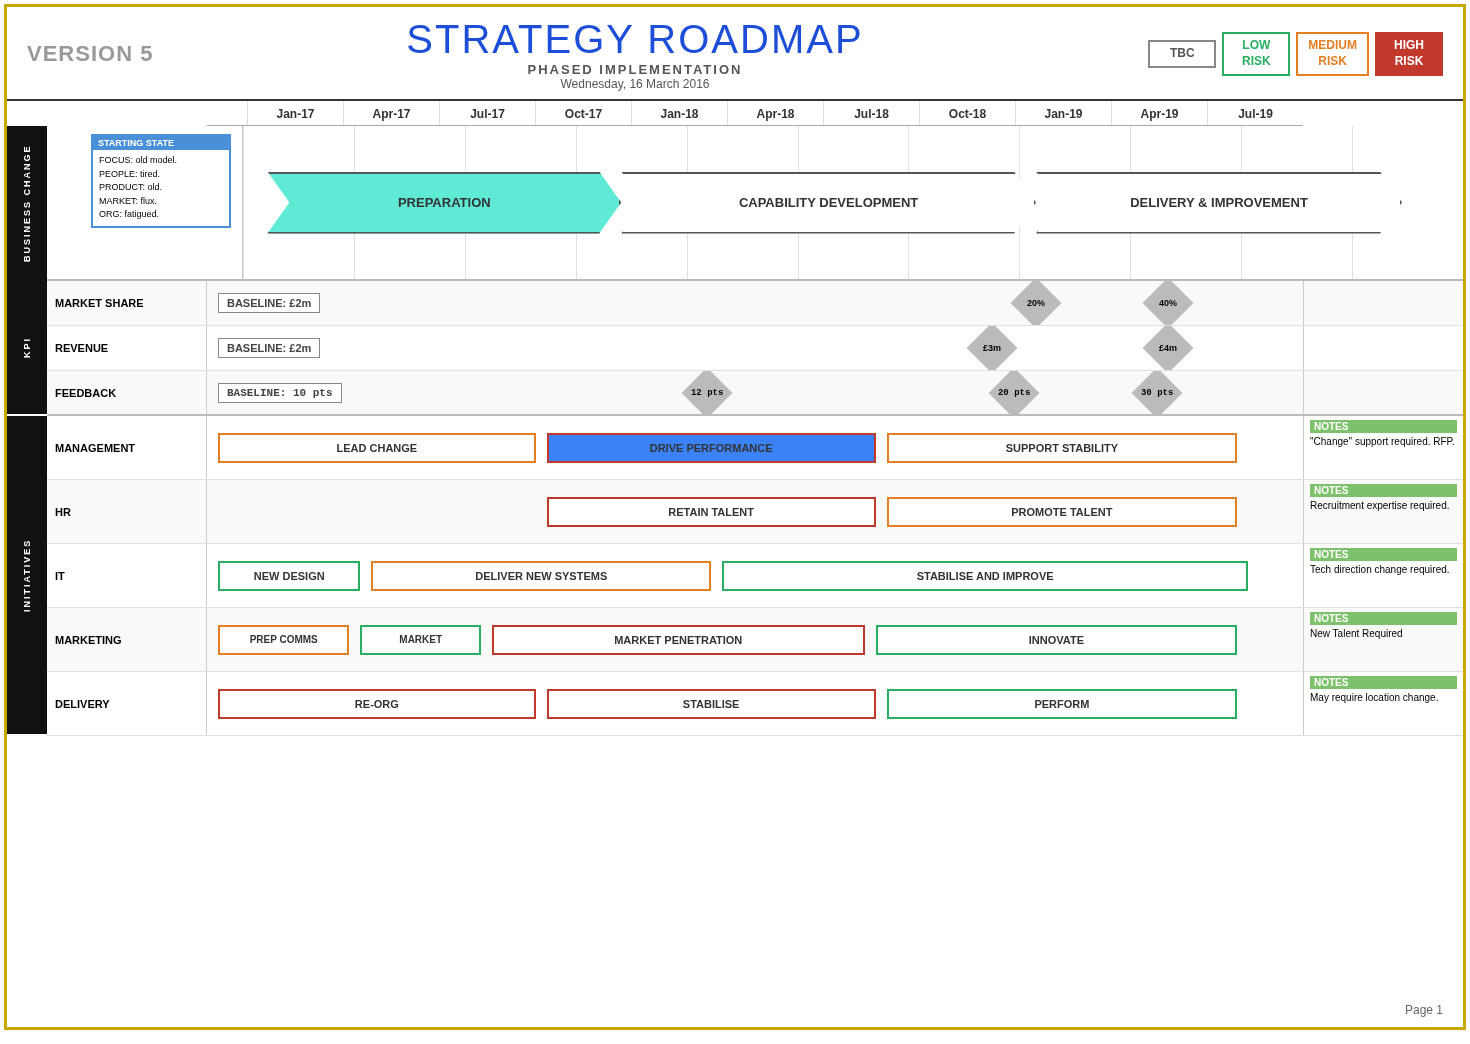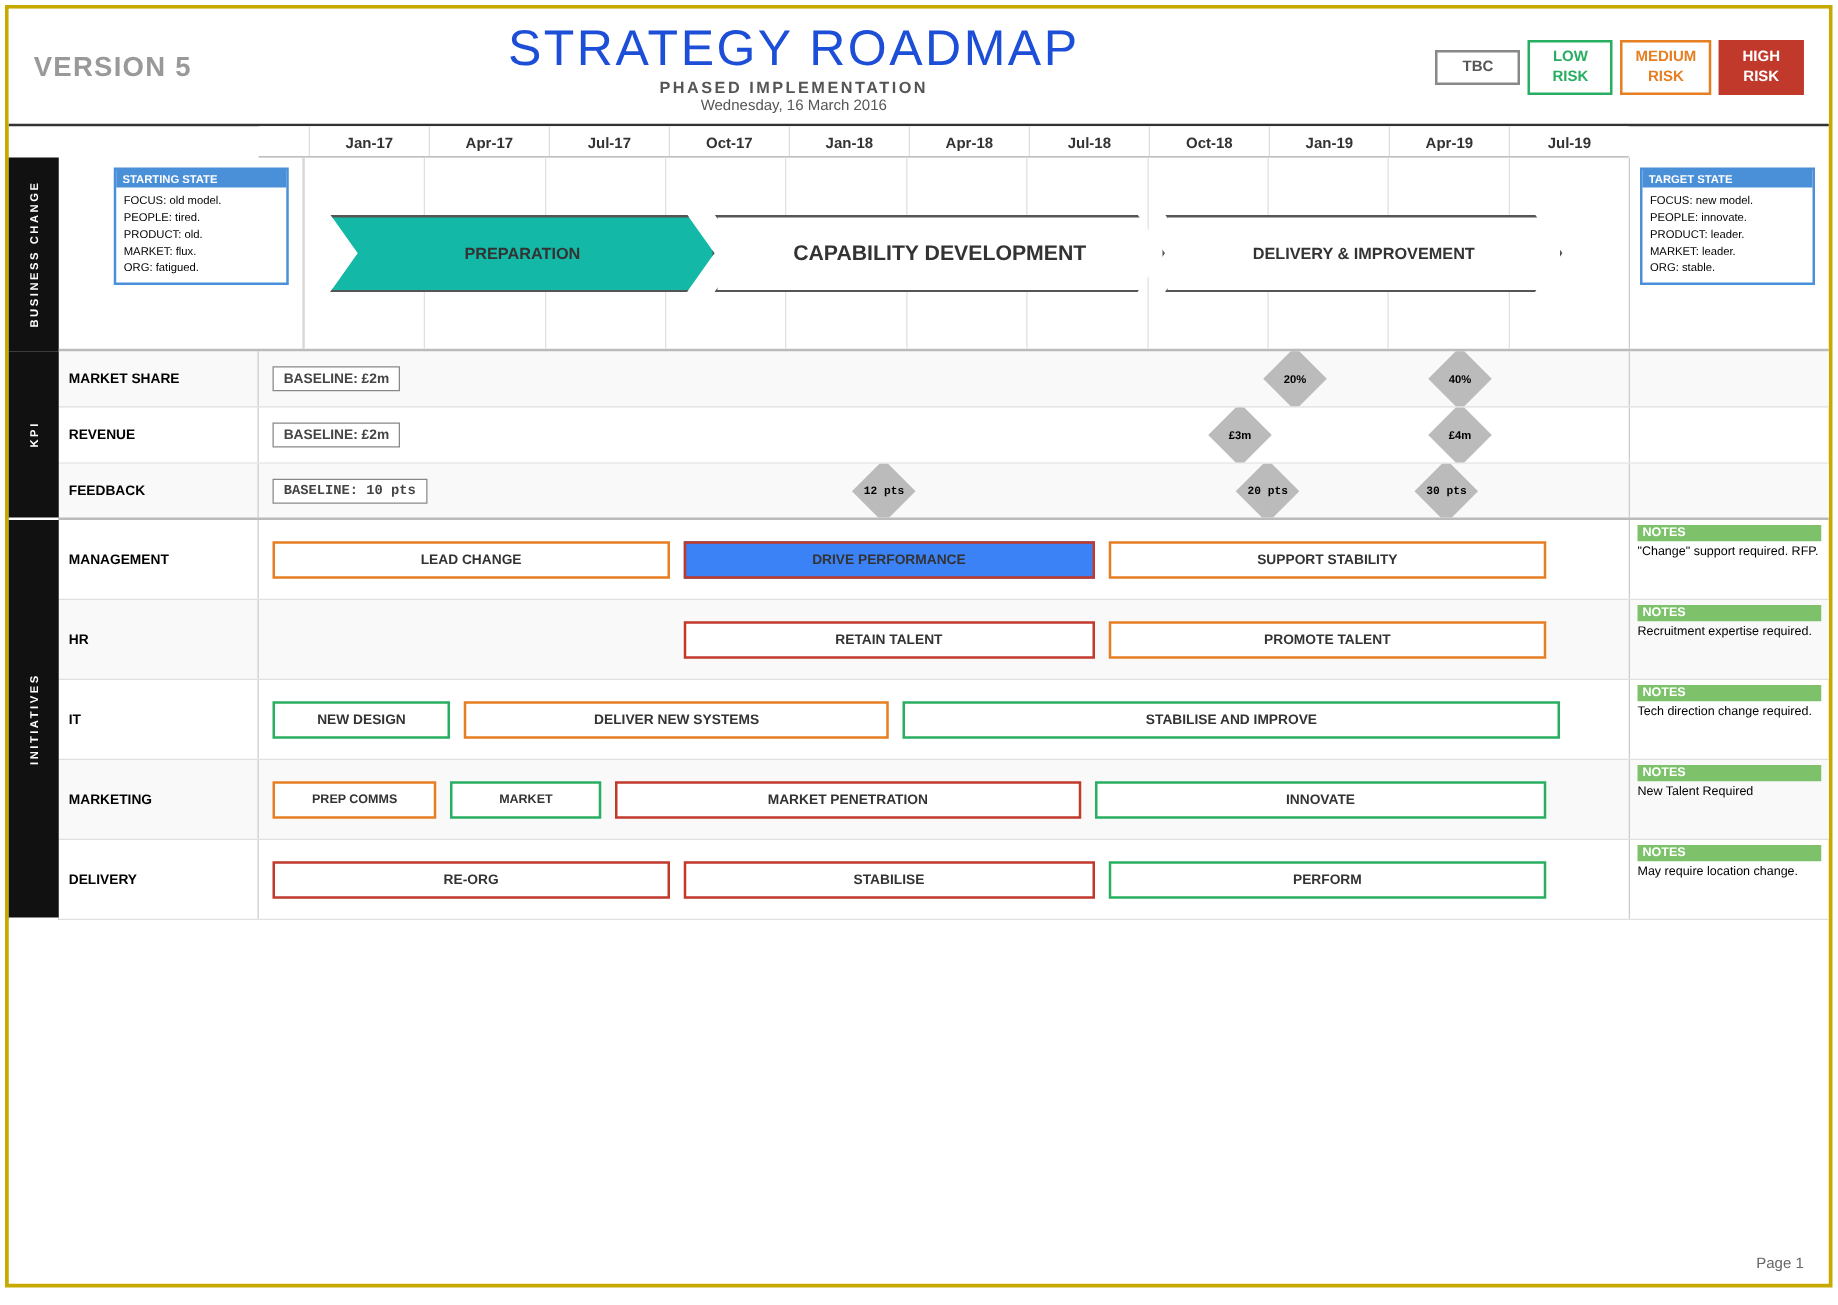--- a/index.html
+++ b/index.html
@@ -174,45 +174,32 @@
             <div style="flex:1;border-left:1px solid #e0e0e0;"></div>
             <div style="flex:1;border-left:1px solid #e0e0e0;"></div>
             <div style="flex:1;border-left:1px solid #e0e0e0;"></div>
             <div style="flex:1;border-left:1px solid #e0e0e0;"></div>
             <div style="flex:1;border-left:1px solid #e0e0e0;"></div>
             <div style="flex:1;border-left:1px solid #e0e0e0;"></div>
             <div style="flex:1;border-left:1px solid #e0e0e0;"></div>
           </div>
 
           <div style="position:absolute; left:2%; width:29%; top:50%; transform:translateY(-50%); height:62px; display:flex; align-items:center; justify-content:center;">
-            <div style="width:100%; height:100%; background:#14b8a6; border:2px solid #555; display:flex; align-items:center; justify-content:center; font-size:13px; font-weight:bold; color:#333; position:relative; clip-path: polygon(0 0, calc(100% - 22px) 0, 100% 50%, calc(100% - 22px) 100%, 0 100%, 22px 50%);">PREPARATION</div>
+            <div style="width:100%; height:100%; background:#5eead4; border:2px solid #555; display:flex; align-items:center; justify-content:center; font-size:13px; font-weight:bold; color:#333; position:relative; clip-path: polygon(0 0, calc(100% - 22px) 0, 100% 50%, calc(100% - 22px) 100%, 0 100%, 22px 50%);">PREPARATION</div>
           </div>
 
           <div style="position:absolute; left:31%; width:34%; top:50%; transform:translateY(-50%); height:62px; display:flex; align-items:center; justify-content:center;">
-            <div style="width:100%; height:100%; background:#fff; border:2px solid #555; display:flex; align-items:center; justify-content:center; font-size:17px; font-weight:bold; color:#333; clip-path: polygon(0 0, calc(100% - 22px) 0, 100% 50%, calc(100% - 22px) 100%, 0 100%, 22px 50%);">CAPABILITY DEVELOPMENT</div>
+            <div style="width:100%; height:100%; background:#fff; border:2px solid #555; display:flex; align-items:center; justify-content:center; font-size:13px; font-weight:bold; color:#333; clip-path: polygon(0 0, calc(100% - 22px) 0, 100% 50%, calc(100% - 22px) 100%, 0 100%, 22px 50%);">CAPABILITY DEVELOPMENT</div>
           </div>
 
           <div style="position:absolute; left:65%; width:30%; top:50%; transform:translateY(-50%); height:62px; display:flex; align-items:center; justify-content:center;">
             <div style="width:100%; height:100%; background:#fff; border:2px solid #555; display:flex; align-items:center; justify-content:center; font-size:13px; font-weight:bold; color:#333; clip-path: polygon(0 0, calc(100% - 22px) 0, 100% 50%, calc(100% - 22px) 100%, 0 100%, 22px 50%);">DELIVERY &amp; IMPROVEMENT</div>
           </div>
         </div>
 
-        <div style="width:160px; flex-shrink:0; border-left:1px solid #ccc; position:relative;">
-
-          <div style="background:#fff; border:2px solid #4a90d9; padding:4px 6px; font-size:9px; width:140px; position:absolute; top:8px; left:8px;">
-            <div style="background:#4a90d9; color:#fff; font-weight:bold; font-size:9px; margin:-4px -6px 4px -6px; padding:2px 5px;">TARGET STATE</div>
-            <div style="line-height:1.5; font-size:9px;">
-              <div>FOCUS: new model.</div>
-              <div>PEOPLE: innovate.</div>
-              <div>PRODUCT: leader.</div>
-              <div>MARKET: leader.</div>
-              <div>ORG: stable.</div>
-            </div>
-          </div>
-        </div>
       </div>
 
       <div style="display:flex; height:45px; border-bottom:1px solid #e0e0e0; background:#f9f9f9;">
         <div style="width:160px; flex-shrink:0; border-right:1px solid #ccc; display:flex; align-items:center; padding:0 8px; font-size:11px; font-weight:bold;">MARKET SHARE</div>
         <div style="flex:1; position:relative; overflow:hidden;">
 
           <div style="position:absolute; left:1%; top:50%; transform:translateY(-50%); background:#fff; border:1.5px solid #888; padding:3px 8px; font-size:11px; font-weight:bold; color:#444; white-space:nowrap;">BASELINE: £2m</div>
 
           <div style="position:absolute; left:74%; top:50%; margin-top:-18px; width:36px; height:36px; background:#bbb; transform:rotate(45deg); display:flex; align-items:center; justify-content:center;">
             <span style="transform:rotate(-45deg); font-size:9px; font-weight:bold;">20%</span>

